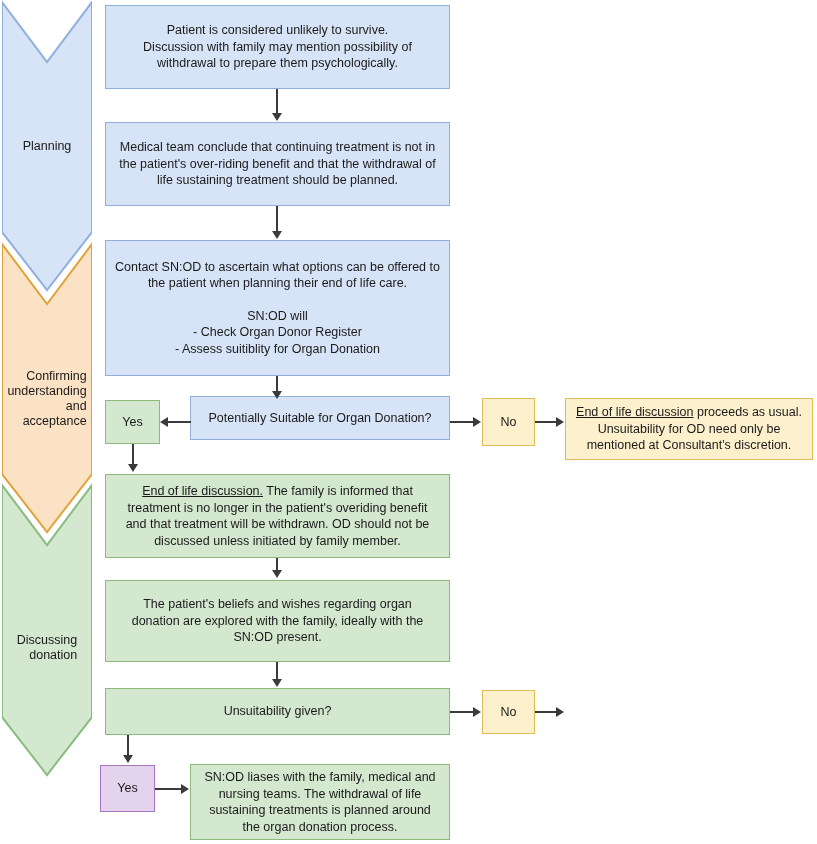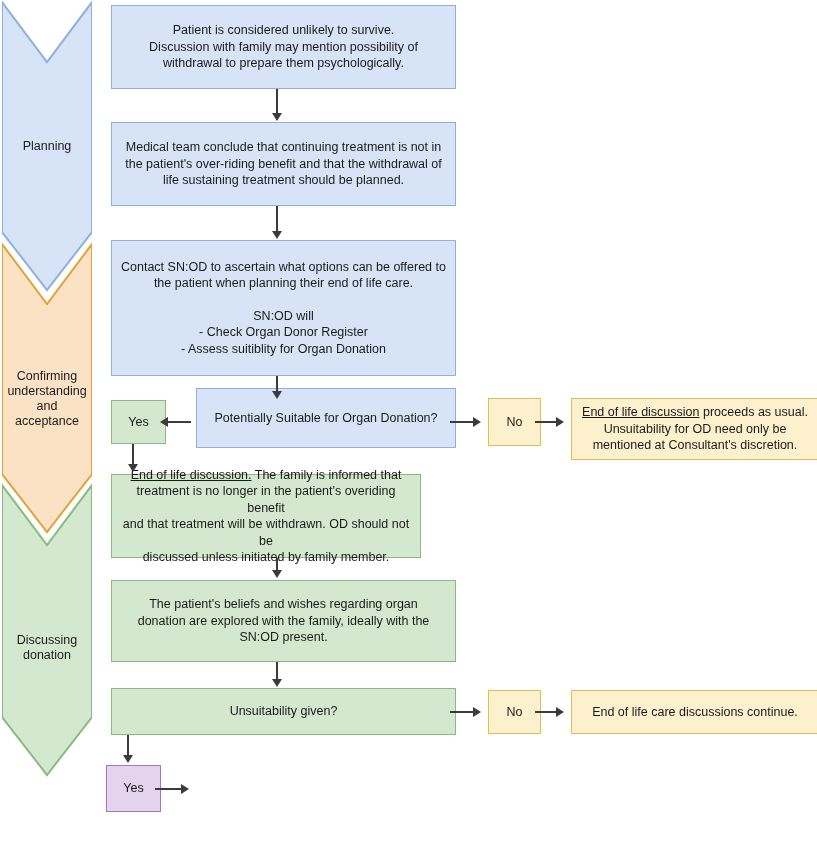--- a/index.html
+++ b/index.html
@@ -26,20 +26,21 @@
     font-size:12.5px;
     line-height:15px;
     color:#1a1a1a;
     box-sizing:border-box;
   }
   .banner .blabel{
     position:relative;
     z-index:3;
     padding:0 2px;
     white-space:pre-line;
+    text-align:right;
   }
   .banner .shape{
     position:absolute;
     inset:0;
     z-index:1;
   }
 
   
   .node{
     position:absolute;
@@ -47,21 +48,20 @@
     display:flex;
     align-items:center;
     justify-content:center;
     text-align:center;
     font-size:12.5px;
     line-height:16.5px;
     padding:4px 8px;
     border-width:1px;
     border-style:solid;
     white-space:pre-line;
-    margin-left:6px;
   }
   .node .txt{display:block;width:100%;}
 
   .blue  { background:#d7e4f7; border-color:#8fb0dd; }
   .green { background:#d4e8d0; border-color:#89bb7f; }
   .yellow{ background:#fcf0cd; border-color:#dfbc56; }
   .purple{ background:#e4d3ec; border-color:#a874bf; }
 
   .u{ text-decoration:underline; }
 
@@ -136,67 +136,70 @@
     <span class="txt">- Check Organ Donor Register</span>
     <span class="txt">- Assess suitiblity for Organ Donation</span>
   </div>
 
   <div class="node blue" style="left:105px; top:122px; width:345px; height:84px;">
     <span class="txt">Medical team conclude that continuing treatment is not in
 the patient's over-riding benefit and that the withdrawal of
 life sustaining treatment should be planned.</span>
   </div>
 
-  <div class="node blue" style="left:190px; top:388px; width:260px; height:60px;">
+  <div class="node blue" style="left:190px; top:396px; width:260px; height:44px;">
     <span class="txt">Potentially Suitable for Organ Donation?</span>
   </div>
 
   <div class="node green" style="left:105px; top:400px; width:55px; height:44px;">
     <span class="txt">Yes</span>
   </div>
 
   <div class="node yellow" style="left:482px; top:398px; width:53px; height:48px;">
     <span class="txt">No</span>
   </div>
 
   <div class="node yellow" style="left:565px; top:398px; width:248px; height:62px;">
     <span class="txt"><span class="u">End of life discussion</span><span> proceeds as usual.
 Unsuitability for OD need only be
 mentioned at Consultant's discretion.</span></span>
   </div>
 
-  <div class="node green" style="left:105px; top:474px; width:310px; height:84px;justify-content:center;">
+  <div class="node green" style="left:105px; top:474px; width:345px; height:84px;justify-content:center;">
     <span class="txt"><span class="u">End of life discussion.</span><span> The family is informed that
 treatment is no longer in the patient's overiding benefit
 and that treatment will be withdrawn. OD should not be
 discussed unless initiated by family member.</span></span>
   </div>
 
   <div class="node green" style="left:105px; top:580px; width:345px; height:82px;text-align:center;">
     <span class="txt">The patient's beliefs and wishes regarding organ
 donation are explored with the family, ideally with the
 SN:OD present.</span>
   </div>
 
   <div class="node green" style="left:105px; top:688px; width:345px; height:47px;">
     <span class="txt">Unsuitability given?</span>
   </div>
 
   <div class="node yellow" style="left:482px; top:690px; width:53px; height:44px;">
     <span class="txt">No</span>
   </div>
 
-  <div class="node yellow" style="left:565px; top:690px; width:248px; height:44px;">
-    <span class="txt">End of life care discussions continue.</span>
-  </div>
 
   <div class="node purple" style="left:100px; top:765px; width:55px; height:47px;">
     <span class="txt">Yes</span>
   </div>
 
+  <div class="node green" style="left:190px; top:764px; width:260px; height:76px;">
+    <span class="txt">SN:OD liases with the family, medical and
+nursing teams. The withdrawal of life
+sustaining treatments is planned around
+the organ donation process.</span>
+  </div>
 
   <div class="vline" style="left:276px; top:89px; height:25px;"></div>
   <div class="arrow down" style="left:272px; top:113px;"></div>
 
   <div class="vline" style="left:276px; top:206px; height:26px;"></div>
   <div class="arrow down" style="left:272px; top:231px;"></div>
 
   <div class="vline" style="left:276px; top:376px; height:16px;"></div>
   <div class="arrow down" style="left:272px; top:391px;"></div>
 

